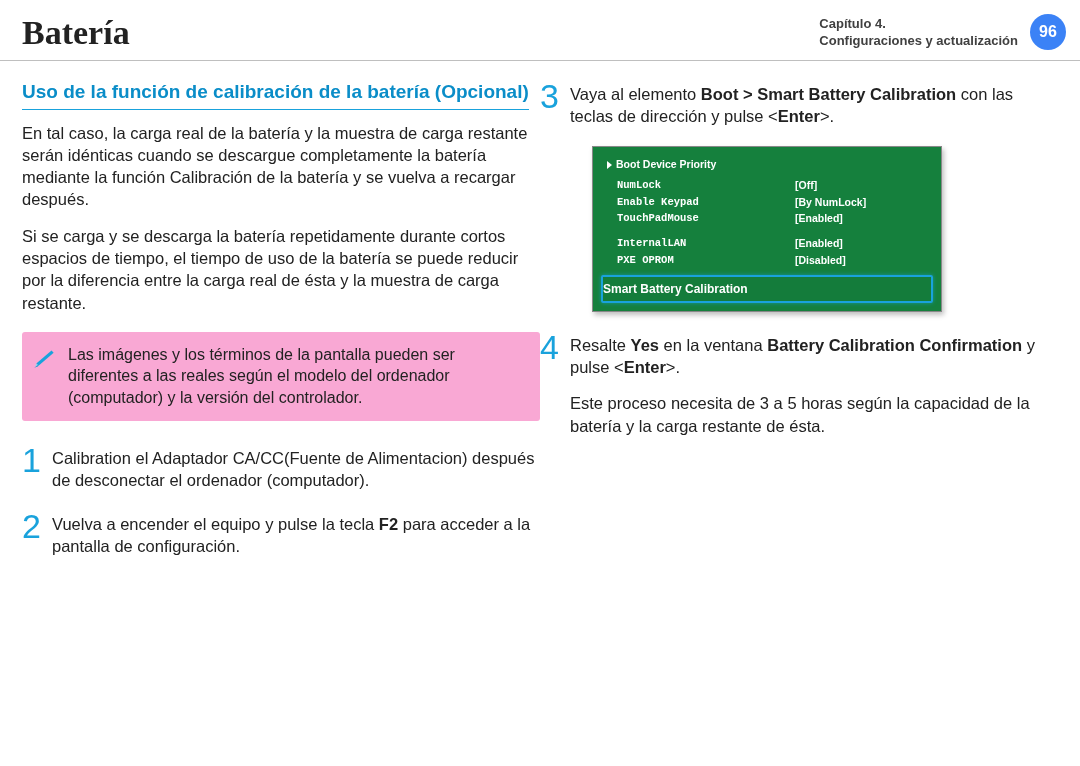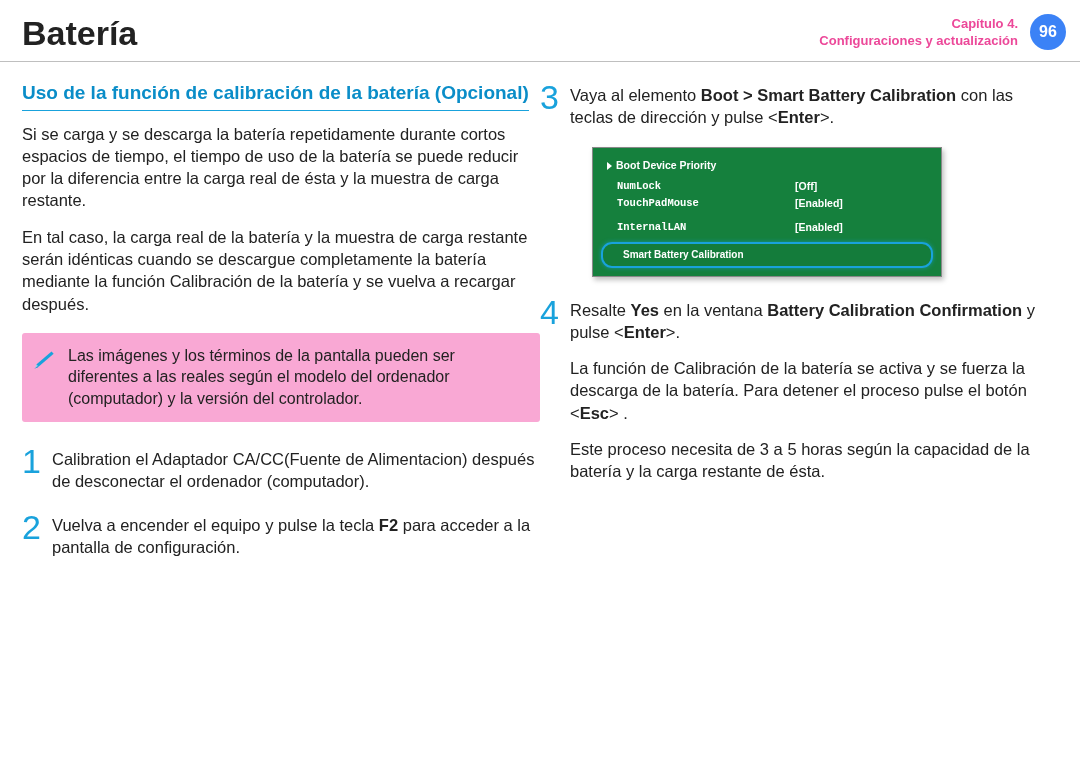--- a/index.html
+++ b/index.html
@@ -9,22 +9,23 @@
     height: 766px;
     background: #fff;
     color: #222;
     position: relative;
     overflow: hidden;
   }
   .page-title {
     font-size: 34px;
     font-weight: 700;
     padding: 14px 0 0 22px;
-  }
-  .chapter-wrap { position: absolute; top: 16px; right: 62px; text-align: right; color:#ec4899; font-weight:700; font-size:13px; line-height:1.3;}
+    font-family: Liberation Serif, serif;
+  }
+  .chapter-wrap { position: absolute; top: 16px; right: 62px; text-align: left; color:#404040; font-weight:700; font-size:13px; line-height:1.3;}
   .pgnum-circle {
     position: absolute;
     top: 14px;
     right: 14px;
     width: 36px; height: 36px;
     border-radius: 50%;
     background: #3b82f6;
     color: #fff;
     font-weight: 700;
     font-size: 16px;
@@ -100,48 +101,48 @@
     border-bottom:4px solid transparent;
     border-left:5px solid #fff;
     margin-right:4px; vertical-align: middle;
   }
   .bios-row { display:flex; justify-content: flex-start; line-height: 1.6; padding-left: 10px;}
   .bios-k { width: 178px; font-family: Liberation Mono, monospace; }
   .bios-v { }
   .bios-gap { height: 8px; }
   .bios-highlight {
     border: 2px solid #19a2dc;
-    border-radius: 11px;
+    border-radius: 2px;
     background: rgba(0,0,0,0.03);
     margin: 6px 8px 0 8px;
-    padding: 4px 6px 4px 20px;
+    padding: 4px 6px 4px 0;
     color: #fff;
     font-family: Arial, sans-serif;
-    font-size: 10px;
+    font-size: 12px;
     font-weight: 700;
     box-shadow: 0 0 4px rgba(25,162,220,0.6);
   }
 </style>
 </head>
 <body>
 
 <div class="page-title">Batería</div>
 <div class="chapter-wrap">
   <div>Capítulo 4.</div>
   <div>Configuraciones y actualización</div>
 </div>
 <div class="pgnum-circle">96</div>
 <div class="divider"></div>
 
 <div class="columns">
 
   <div class="col">
     <div><span class="section-heading">Uso de la función de calibración de la batería (Opcional)</span></div>
+    <div class="para">En tal caso, la carga real de la batería y la muestra de carga restante serán idénticas cuando se descargue completamente la batería mediante la función Calibración de la batería y se vuelva a recargar después.</div>
     <div class="para">Si se carga y se descarga la batería repetidamente durante cortos espacios de tiempo, el tiempo de uso de la batería se puede reducir por la diferencia entre la carga real de ésta y la muestra de carga restante.</div>
-    <div class="para">En tal caso, la carga real de la batería y la muestra de carga restante serán idénticas cuando se descargue completamente la batería mediante la función Calibración de la batería y se vuelva a recargar después.</div>
 
     <div class="note-box">
       <span class="note-icon-wrap">
         <svg viewBox="0 0 24 24" width="26" height="26">
           <path fill="#19a2dc" d="M4 18 L18 6 L20 8 L6 20 Z"></path>
           <path fill="#8fd5f0" d="M3 21 L4 18 L6 20 Z"></path>
           <path fill="#0a8dc8" d="M2 22 C5 20 5 19 6 20 C5 21 4 21 2 22 Z"></path>
         </svg>
       </span>
       <span>Las imágenes y los términos de la pantalla pueden ser diferentes a las reales según el modelo del ordenador (computador) y la versión del controlador.</span>
@@ -171,38 +172,43 @@
     <div class="bios-panel">
       <div class="bios-inner">
         <div class="bios-heading">
           <span class="bios-tri"></span><span>Boot Device Priority</span>
         </div>
         <div class="bios-row">
             <span class="bios-k">NumLock</span>
             <span class="bios-v">[Off]</span>
           </div>
         <div class="bios-row">
+            <span class="bios-k">Enable Keypad</span>
+            <span class="bios-v">[By NumLock]</span>
+          </div>
+        <div class="bios-row">
             <span class="bios-k">TouchPadMouse</span>
             <span class="bios-v">[Enabled]</span>
           </div>
         <div class="bios-gap"></div>
         <div class="bios-row">
             <span class="bios-k">InternalLAN</span>
             <span class="bios-v">[Enabled]</span>
+          </div>
+        <div class="bios-row">
+            <span class="bios-k">PXE OPROM</span>
+            <span class="bios-v">[Disabled]</span>
           </div>
       </div>
       <div class="bios-highlight">Smart Battery Calibration</div>
     </div>
 
     <div class="step">
       <div class="step-num">4</div>
       <div class="step-body">
         <div class="para">
           <span>Resalte </span><strong class="inline">Yes</strong><span> en la ventana </span><strong class="inline">Battery Calibration Confirmation</strong><span> y pulse &lt;</span><strong class="inline">Enter</strong><span>&gt;.</span>
         </div>
-        <div class="para">
-          <span>La función de Calibración de la batería se activa y se fuerza la descarga de la batería. Para detener el proceso pulse el botón &lt;</span><strong class="inline">Esc</strong><span>&gt; .</span>
-        </div>
         <div class="para">Este proceso necesita de 3 a 5 horas según la capacidad de la batería y la carga restante de ésta.</div>
       </div>
     </div>
   </div>
 </div>
 
 </body></html>

